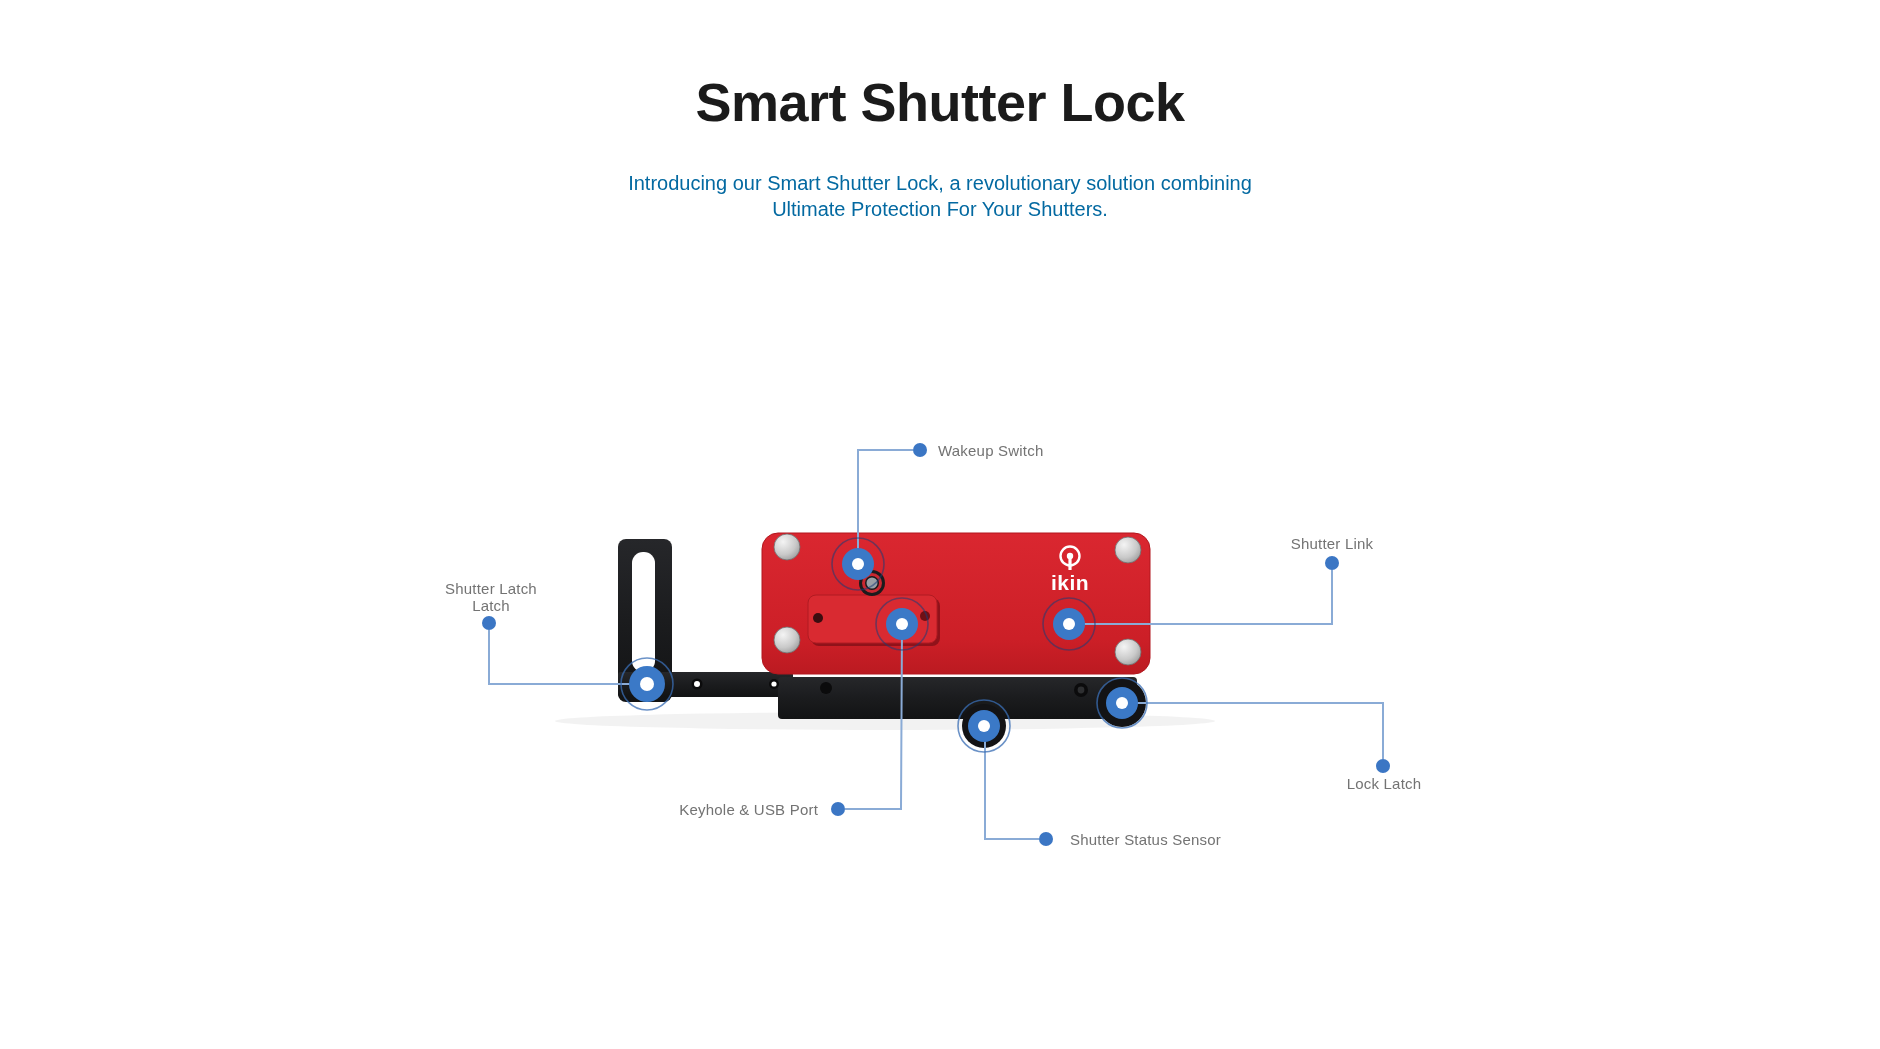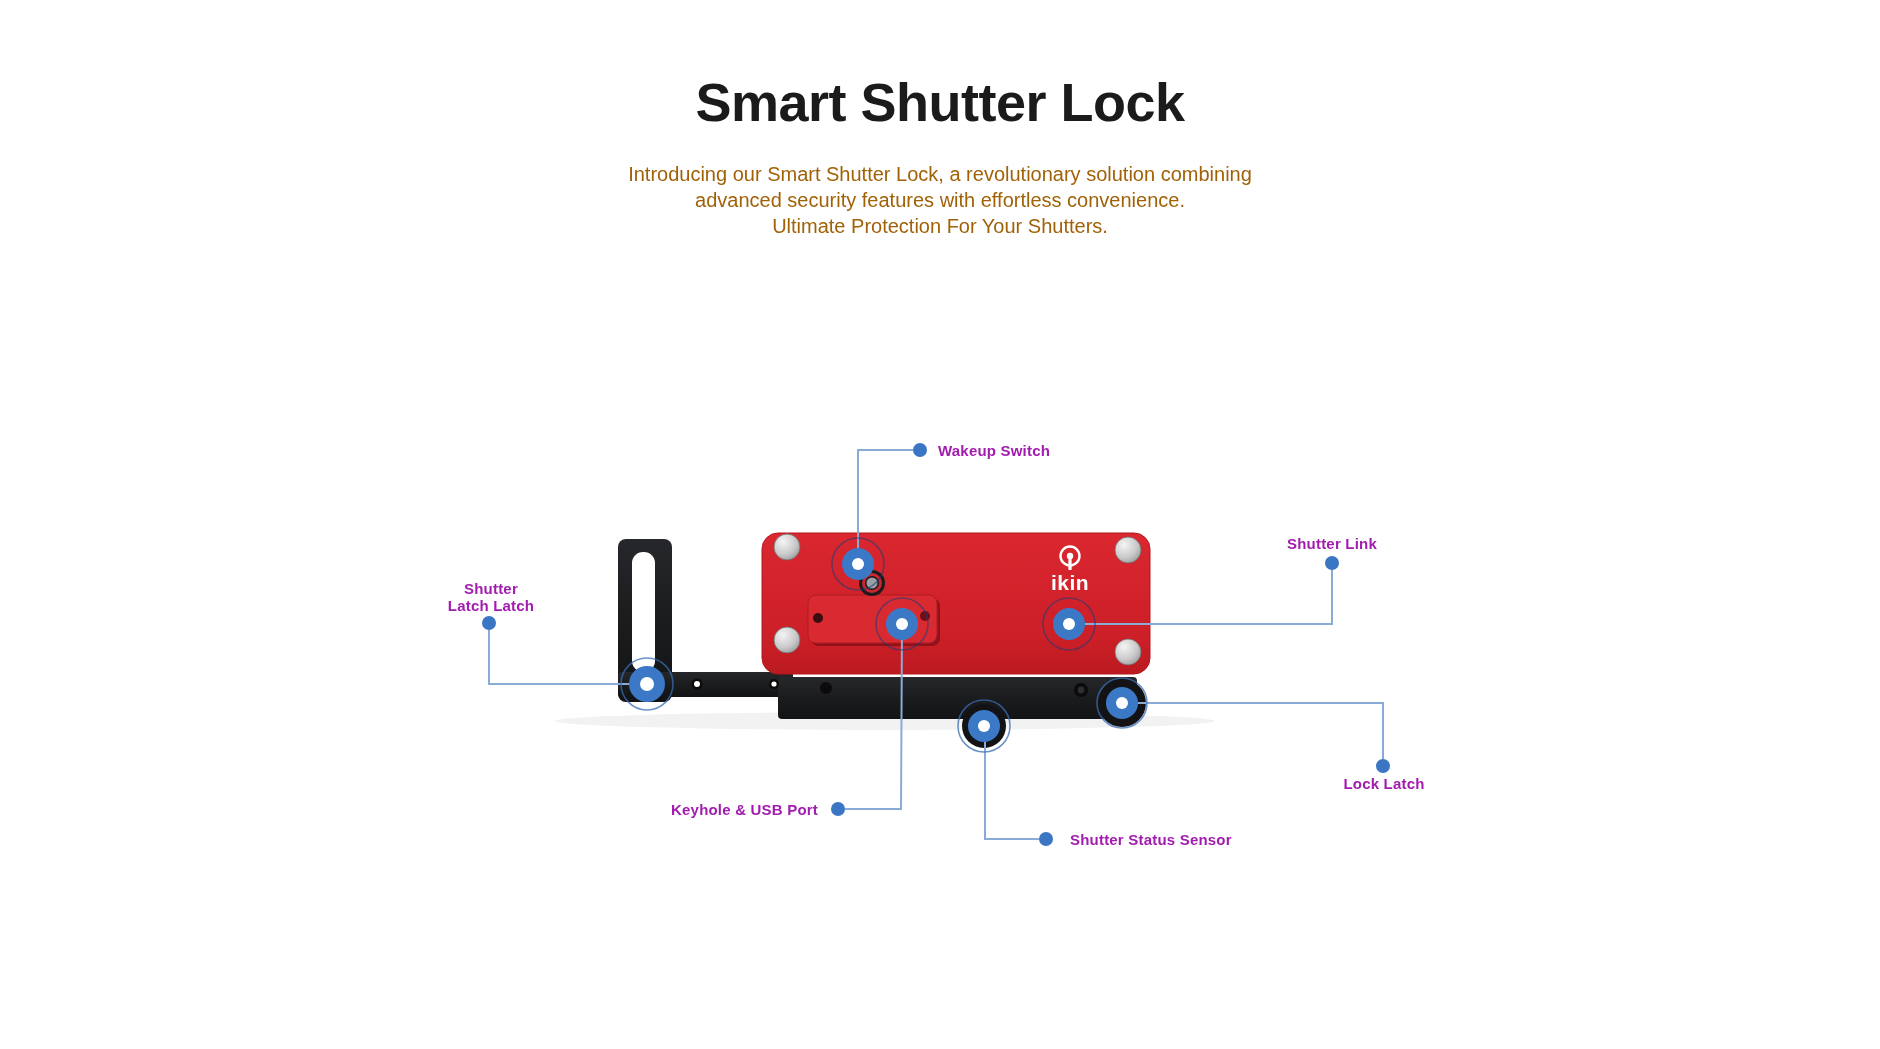--- a/index.html
+++ b/index.html
@@ -15,57 +15,56 @@
     top:67px;left:0;width:100%;
     text-align:center;
     font-size:54px;
     font-weight:700;
     letter-spacing:-0.5px;
     line-height:1.3;
     color:#1b1b1b;
   }
   .page-subtitle{
     position:absolute;
-    top:161px;left:0;width:100%;
+    top:170px;left:0;width:100%;
     text-align:center;
     font-size:20px;
     line-height:26px;
     font-weight:400;
-    color:#a16207;
+    color:#0369a1;
   }
   .diagram-svg{
     position:absolute;inset:0;
     width:1880px;height:1049px;
   }
   .callout-label{
     position:absolute;
     font-size:15px;
-    font-weight:700;
+    font-weight:400;
     line-height:17px;
     letter-spacing:.2px;
-    color:#a21caf;
+    color:#737373;
     white-space:nowrap;
   }
   .lbl-wakeup  {left:938px;  top:442px;}
   .lbl-plate   {left:1332px; top:535px; transform:translateX(-50%);}
   .lbl-latch   {left:491px;  top:580px; transform:translateX(-50%); width:92px; text-align:center; white-space:normal;}
   .lbl-keyhole {right:1062px;top:801px; text-align:center;}
   .lbl-sensor  {left:1070px; top:831px;}
   .lbl-lock    {left:1384px; top:775px; transform:translateX(-50%);}
 </style>
 </head>
 <body>
 
 <div class="stage">
 
   <div class="page-title">Smart Shutter Lock</div>
 
   <div class="page-subtitle">
     <div>Introducing our Smart Shutter Lock, a revolutionary solution combining</div>
-    <div>advanced security features with effortless convenience.</div>
     <div>Ultimate Protection For Your Shutters.</div>
   </div>
 
   <svg class="diagram-svg" viewBox="0 0 1880 1049">
     <defs>
       <linearGradient id="redGrad" x1="0" y1="0" x2="0" y2="1">
         <stop offset="0" stop-color="#da2730"></stop>
         <stop offset="0.75" stop-color="#cc1f27"></stop>
         <stop offset="1" stop-color="#bb1a21"></stop>
       </linearGradient>

